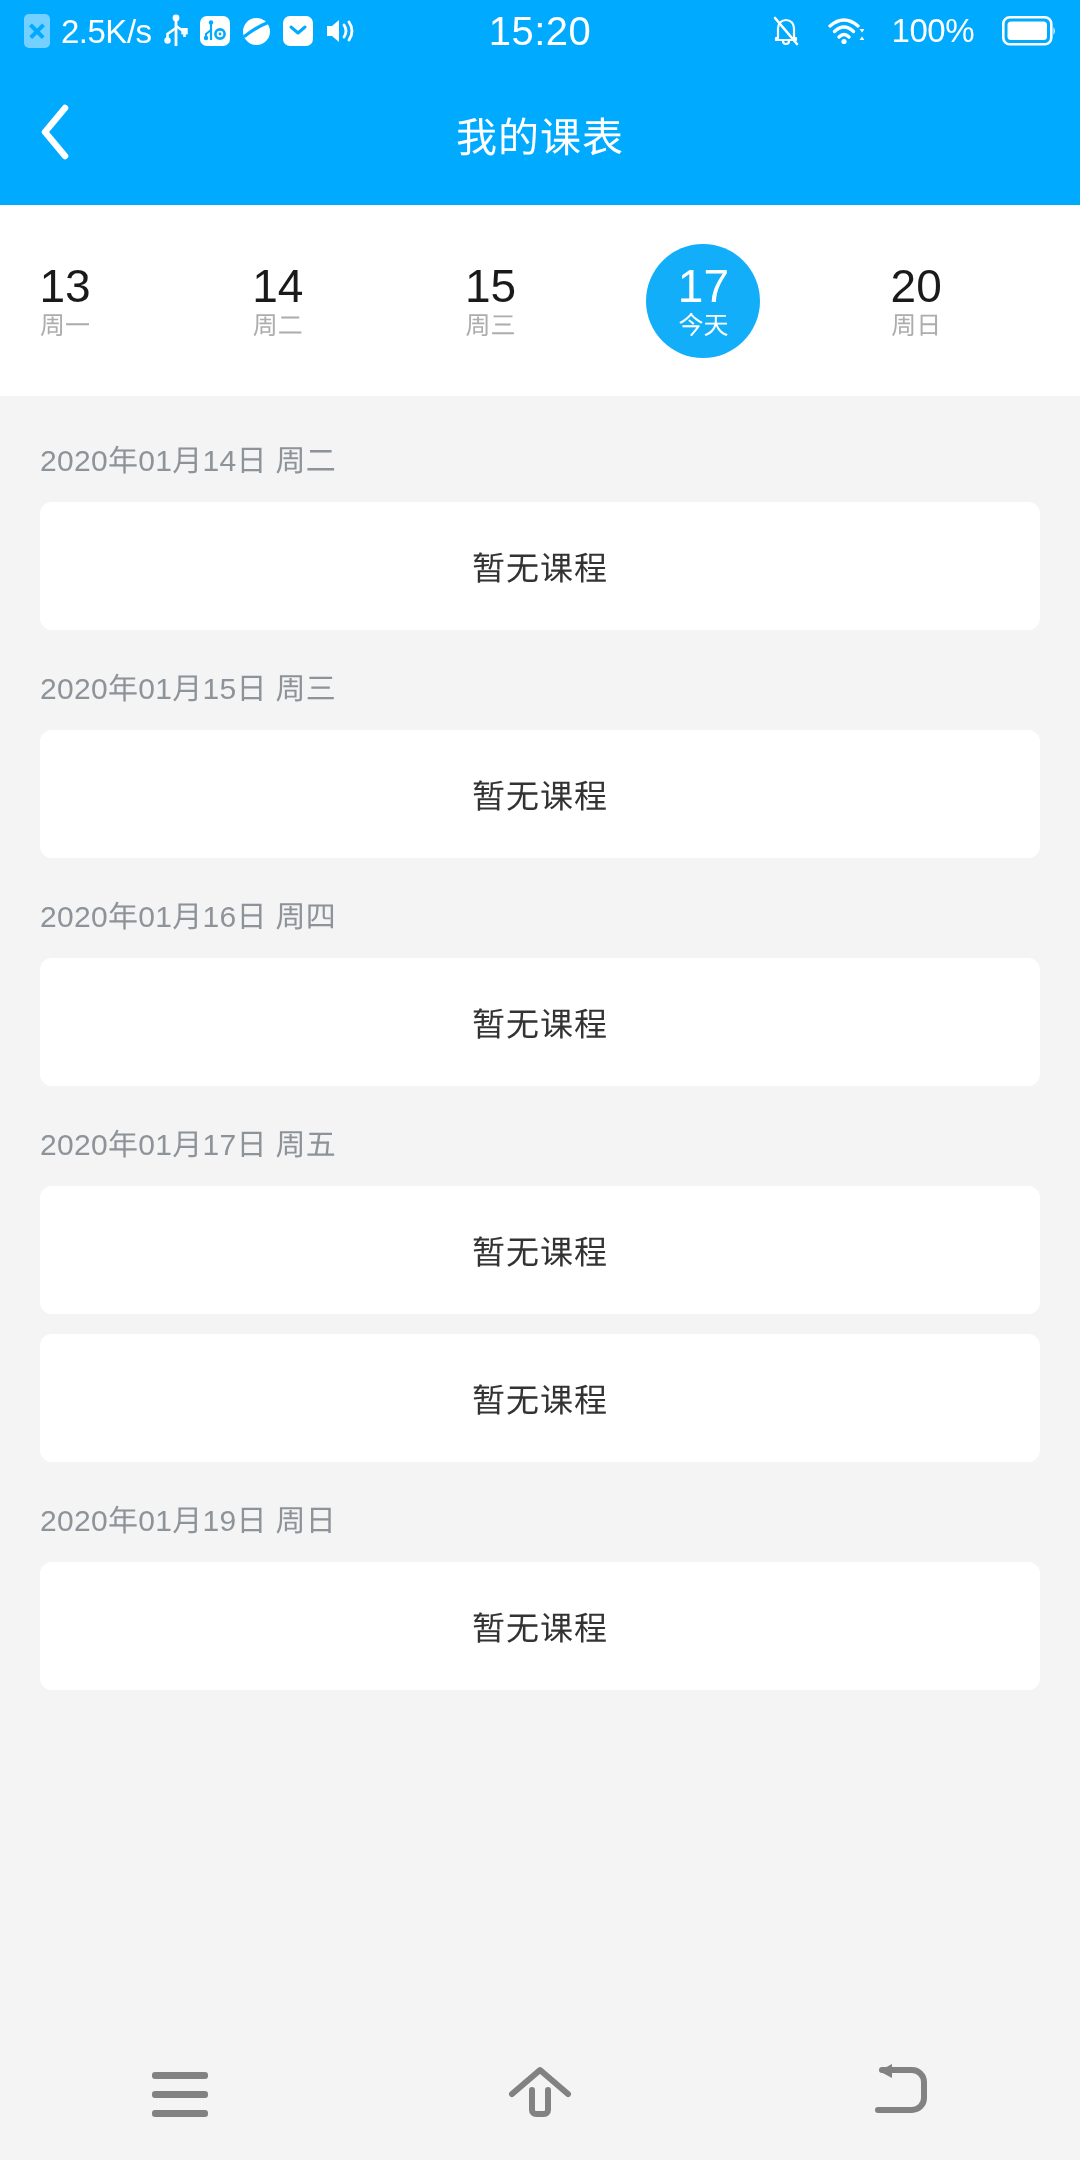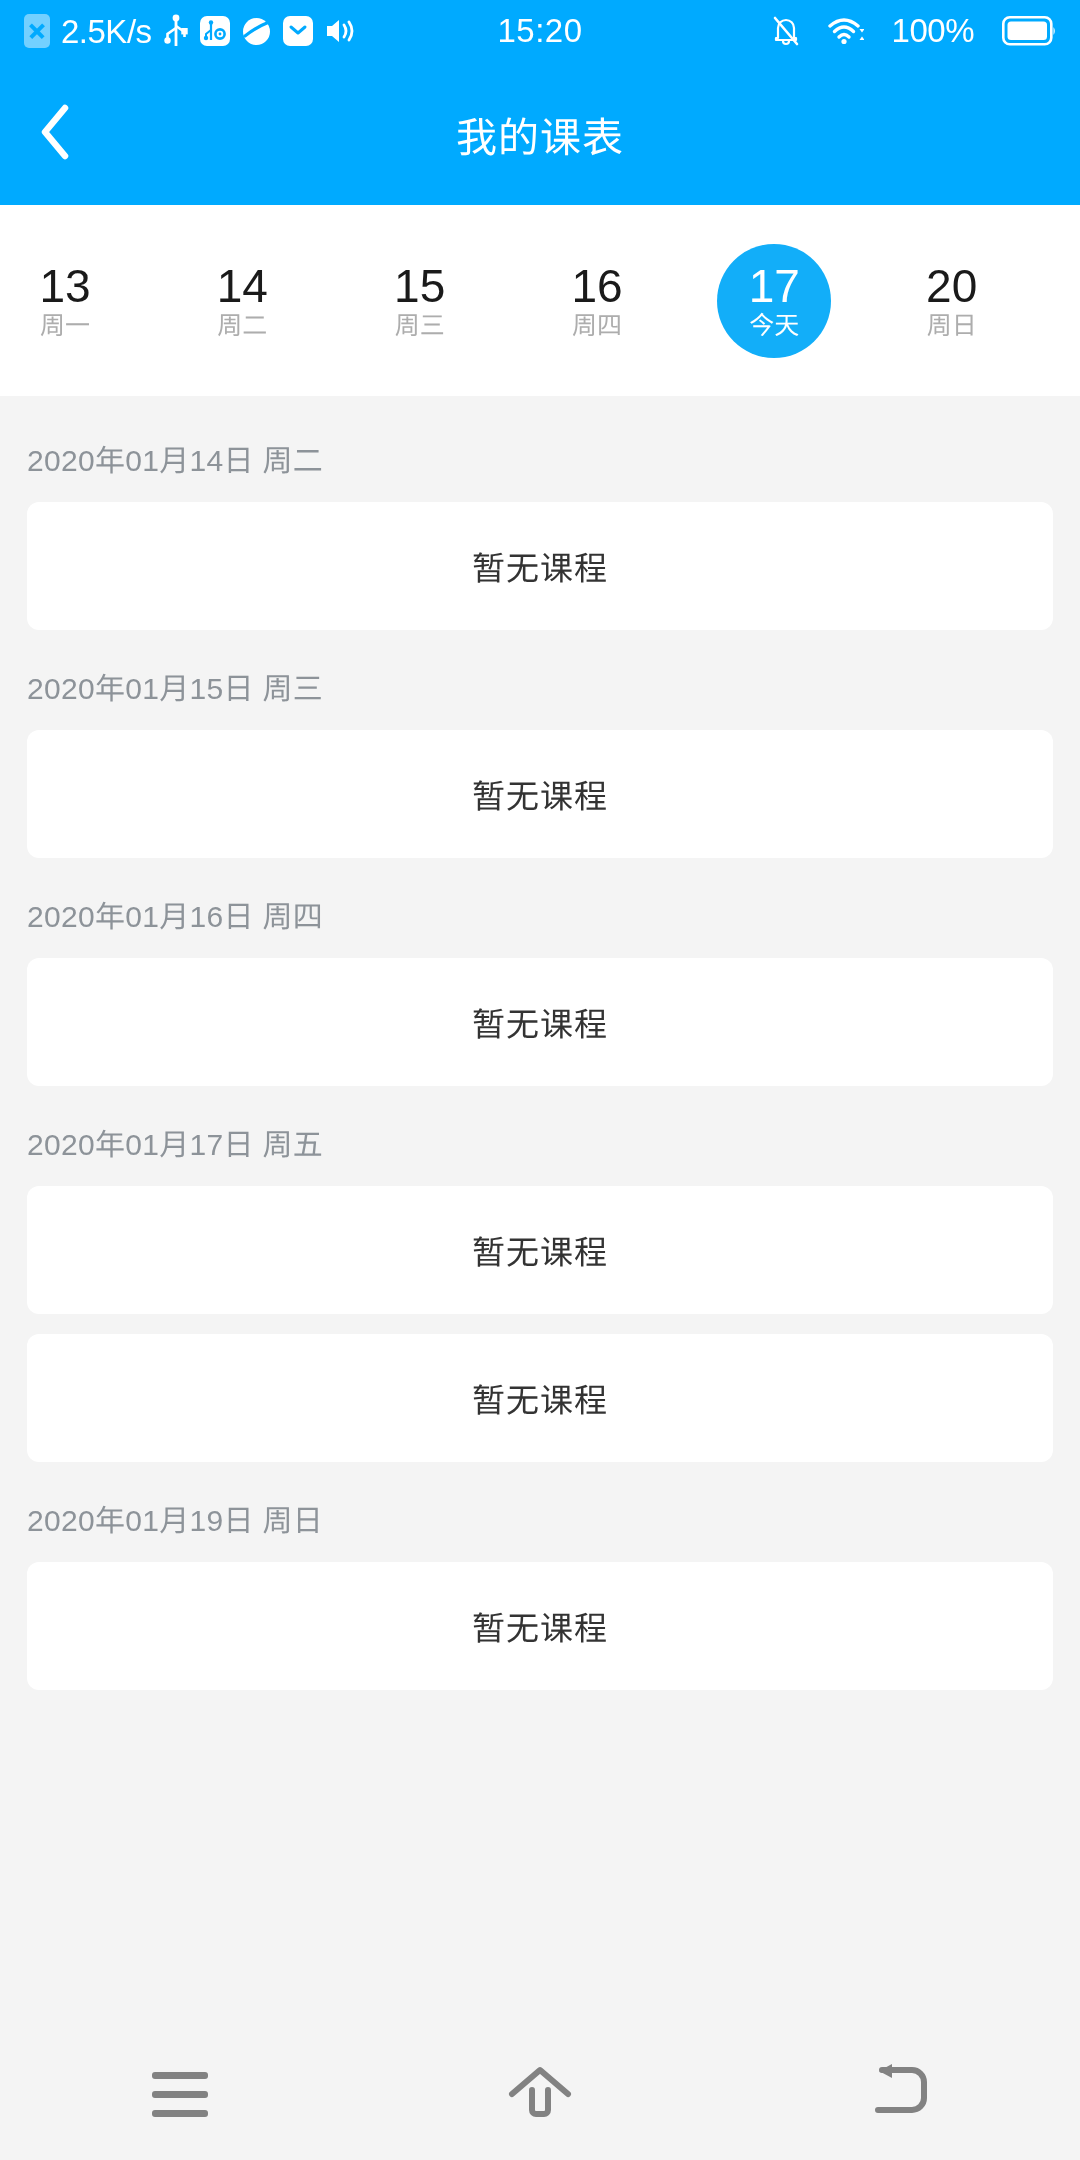--- a/index.html
+++ b/index.html
@@ -31,21 +31,21 @@
   .sb-right {
     position:absolute; right:24px; top:0; height:62px;
     display:flex; align-items:center; gap:28px;
   }
   .sb-center {
     position:absolute; left:0; right:0; top:0; height:62px;
     display:flex; align-items:center; justify-content:center;
     pointer-events:none;
   }
   .sb-text { font-size:33px; letter-spacing:-0.5px; line-height:1; font-weight:400; }
-  .sb-clock { font-size:33px; font-weight:400; letter-spacing:0.5px; }
+  .sb-clock { font-size:40px; font-weight:400; letter-spacing:0.5px; }
   .sim-x {
     width:26px; height:34px; border-radius:5px;
     background:rgba(255,255,255,0.45);
     position:relative; display:inline-block;
   }
   .sim-x::before, .sim-x::after {
     content:""; position:absolute; left:50%; top:50%;
     width:18px; height:3.5px; background:#00AAFF;
     transform-origin:center;
   }
@@ -111,21 +111,21 @@
   .day-cell.today .day-num  { color:#ffffff; }
   .day-cell.today .day-name { color:#ffffff; }
 
   
   .list {
     flex:1 1 auto;
     background:#f4f4f4;
     padding-top:26px;
     overflow:hidden;
   }
-  .group { padding:0 27px; }
+  .group { padding:0 40px; }
   .group-header {
     font-size:30px;
     color:#8d9399;
     font-weight:400;
     padding:14px 0 22px 0;
     letter-spacing:0.3px;
   }
   .course-card {
     background:#ffffff;
     border-radius:12px;
@@ -261,26 +261,20 @@
         <span class="day-num">14</span>
         <span class="day-name">周二</span>
       </div>
     </div>
     <div class="day-cell">
       <div class="day-inner">
         <span class="day-num">15</span>
         <span class="day-name">周三</span>
       </div>
     </div>
-    <div class="day-cell">
-      <div class="day-inner">
-        <span class="day-num">16</span>
-        <span class="day-name">周四</span>
-      </div>
-    </div>
     <div class="day-cell today">
       <div class="day-inner">
         <span class="day-num">17</span>
         <span class="day-name">今天</span>
       </div>
     </div>
     <div class="day-cell">
       <div class="day-inner">
         <span class="day-num">20</span>
         <span class="day-name">周日</span>

